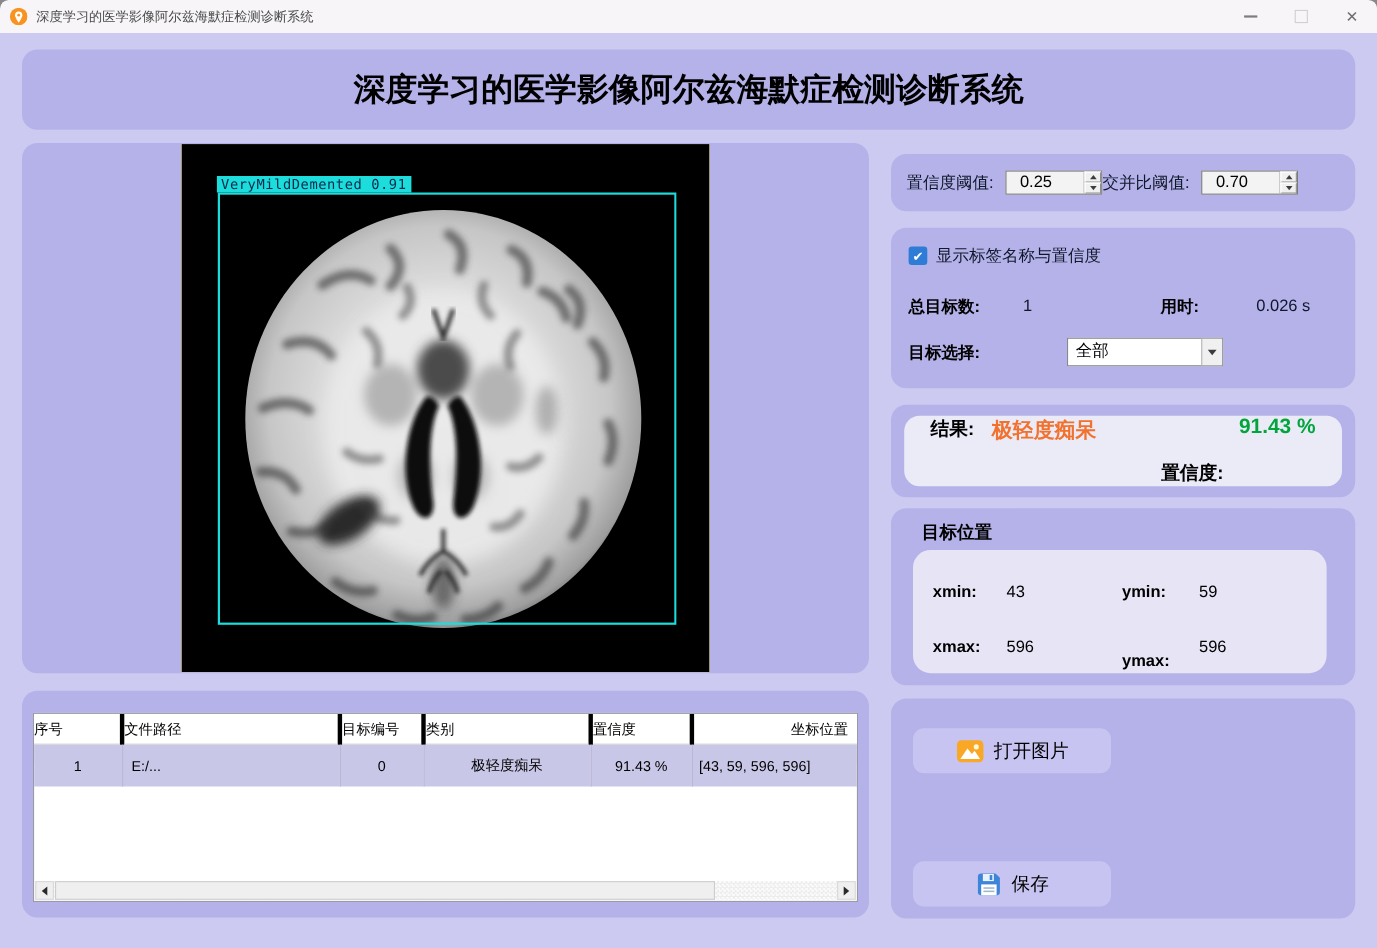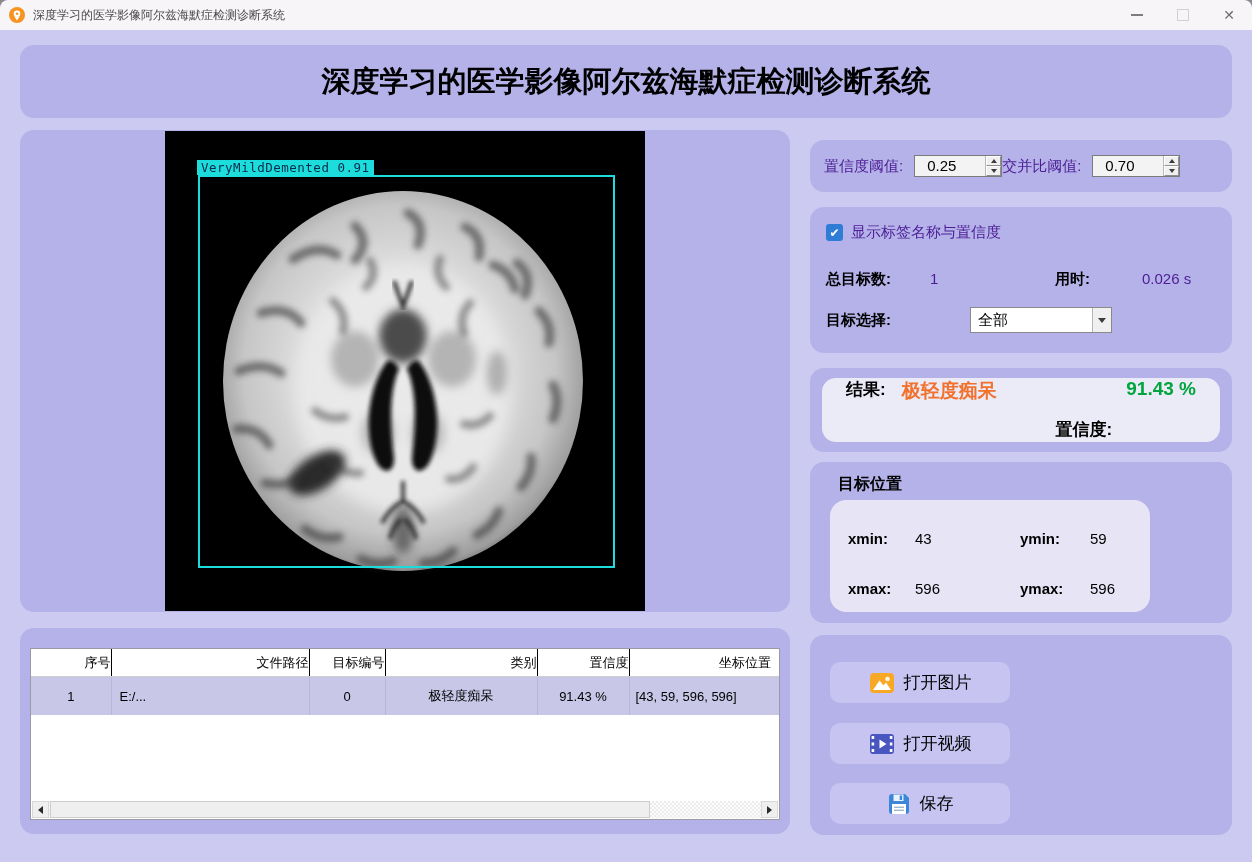--- a/index.html
+++ b/index.html
@@ -24,21 +24,21 @@
   .banner-title{font-size:29px;font-weight:700;color:#000;}
   
   .viewer-card{left:20px;top:130px;width:770px;height:482px;}
   .image-box{position:absolute;left:145px;top:1px;width:480px;height:480px;background:#fde047;}
   .bbox{position:absolute;left:33px;top:44px;width:413px;height:389px;border:2px solid #1cdcdc;}
   .bbox-label{position:absolute;left:32px;top:29px;height:15px;background:#1cdcdc;color:#0b2b4b;
     font-family:"DejaVu Sans Mono","Liberation Mono",monospace;font-size:12.5px;line-height:15px;
     padding:0 4px;letter-spacing:0.5px;white-space:nowrap;}
   
   .thresh-card{left:810px;top:140px;width:422px;height:52px;display:flex;align-items:center;padding:0;box-sizing:border-box;}
-  .lbl{font-size:15px;color:#4c1d95;}
+  .lbl{font-size:15px;color:#0f172a;}
   .lbl-b{font-size:15px;font-weight:700;color:#000;}
   .spin{display:flex;width:88px;height:22px;background:#f3f3f3;border:1px solid #7b7b7b;box-sizing:border-box;}
   .spin-val{flex:1;font-size:15px;line-height:20px;padding-left:12px;}
   .spin-btns{width:15px;display:flex;flex-direction:column;border-left:1px solid #b9b9b9;}
   .spin-btn{flex:1;background:#f0f0f0;border:1px solid #fff;border-right-color:#8f8f8f;border-bottom-color:#8f8f8f;
     display:flex;align-items:center;justify-content:center;box-sizing:border-box;}
   .tri-up{width:0;height:0;border-left:3.5px solid transparent;border-right:3.5px solid transparent;border-bottom:4px solid #3c3c3c;}
   .tri-down{width:0;height:0;border-left:3.5px solid transparent;border-right:3.5px solid transparent;border-top:4px solid #3c3c3c;}
   .detect-card{left:810px;top:207px;width:422px;height:146px;}
   .chk-row{position:absolute;left:16px;top:16px;display:flex;align-items:center;gap:8px;}
@@ -50,34 +50,34 @@
   .combo-btn .tri-down{border-left-width:4px;border-right-width:4px;border-top-width:5px;}
   .result-card{left:810px;top:368px;width:422px;height:84px;}
   .result-inner{position:absolute;left:12px;top:10px;width:398px;height:64px;background:#ebebf8;border-radius:14px;
     display:flex;padding:0 24px;box-sizing:border-box;}
   .result-lbl{font-size:17px;font-weight:700;}
   .result-val{font-size:19px;font-weight:700;color:#f2712c;margin-left:16px;}
   .result-conf-lbl{font-size:17px;font-weight:700;margin-left:auto;margin-top:40px;}
   .result-conf-val{font-size:19px;font-weight:700;color:#00a53c;margin-left:14px;}
   .pos-card{left:810px;top:462px;width:422px;height:161px;}
   .pos-title{position:absolute;left:28px;top:12px;font-size:16px;font-weight:700;}
-  .pos-inner{position:absolute;left:20px;top:38px;width:320px;height:112px;background:#e7e5f5;border-radius:16px;}
+  .pos-inner{position:absolute;left:20px;top:38px;width:376px;height:112px;background:#e7e5f5;border-radius:16px;}
   .pos-item{position:absolute;font-size:15px;}
   
   .btn-card{left:810px;top:635px;width:422px;height:200px;}
   .btn{position:absolute;width:180px;height:41px;background:#c7c4f1;border-radius:10px;
     display:flex;align-items:center;justify-content:center;gap:9px;font-size:17px;color:#000;}
   .btn svg{flex:0 0 auto;}
   
   .table-card{left:20px;top:628px;width:770px;height:206px;}
   .table-area{position:absolute;left:10px;top:20px;width:750px;height:172px;background:#fff;
     border:1px solid #9a9aa5;box-sizing:border-box;overflow:hidden;}
   table.det{border-collapse:collapse;width:748px;table-layout:fixed;font-size:13px;}
-  table.det th{font-weight:400;height:27px;border-right:1px solid #000000;border-bottom:1px solid #cfcfcf;
-    text-align:right;padding:0;background:#fff;}
+  table.det th{font-weight:400;height:27px;border-right:4px solid #000000;border-bottom:1px solid #cfcfcf;
+    text-align:left;padding:0;background:#fff;}
   table.det th.r{text-align:right;padding-right:8px;}
   table.det td{height:38px;border-right:1px solid #b9b7d6;text-align:center;background:#c9c7e7;padding:0;}
   table.det td.l{text-align:left;padding-left:8px;}
   table.det th:last-child,table.det td:last-child{border-right:none;}
   
   .hscroll{position:absolute;left:1px;right:1px;bottom:1px;height:17px;background:repeating-conic-gradient(#fbfbfb 0 25%,#eeedee 0 50%) 0 0/4px 4px;}
   .sb-btn{position:absolute;top:0;width:17px;height:17px;background:#f0efef;border:1px solid #d9d8d9;
     box-sizing:border-box;display:flex;align-items:center;justify-content:center;}
   .sb-left{left:0;}.sb-right{right:0;}
   .sb-thumb{position:absolute;left:18px;top:0;width:600px;height:17px;background:#f0eff0;
@@ -259,48 +259,33 @@
 
   <div class="card pos-card">
     <div class="pos-title">目标位置</div>
     <div class="pos-inner">
       <span class="pos-item lbl-b" style="left:18px;top:30px">xmin:</span>
       <span class="pos-item" style="left:85px;top:30px">43</span>
       <span class="pos-item lbl-b" style="left:190px;top:30px">ymin:</span>
       <span class="pos-item" style="left:260px;top:30px">59</span>
       <span class="pos-item lbl-b" style="left:18px;top:80px">xmax:</span>
       <span class="pos-item" style="left:85px;top:80px">596</span>
-      <span class="pos-item lbl-b" style="left:190px;top:80px">ymax:</span>
+      <span class="pos-item lbl-b" style="left:190px;top:92px">ymax:</span>
       <span class="pos-item" style="left:260px;top:80px">596</span>
     </div>
   </div>
 
   <div class="card btn-card">
     <div class="btn" style="left:20px;top:27px">
       <svg width="26" height="24" viewBox="0 0 26 24">
         <rect x="1" y="2" width="24" height="20" rx="4" fill="#f9a825"></rect>
         <circle cx="18.5" cy="8" r="2.3" fill="#fff8dc"></circle>
         <path d="M4 19 L10.5 9.5 L14.5 14.5 L17 11.5 L22 19 Z" fill="#ffffff"></path>
       </svg>
       <span>打开图片</span>
-    </div>
-    <div class="btn" style="left:20px;top:88px">
-      <svg width="26" height="24" viewBox="0 0 26 24">
-        <rect x="1" y="2" width="24" height="20" rx="3" fill="#4a56c0"></rect>
-        <g fill="#ffffff">
-          <rect x="2.6" y="4" width="2.6" height="3"></rect>
-            <rect x="2.6" y="10.5" width="2.6" height="3"></rect>
-            <rect x="2.6" y="17" width="2.6" height="3"></rect>
-          <rect x="20.8" y="4" width="2.6" height="3"></rect>
-            <rect x="20.8" y="10.5" width="2.6" height="3"></rect>
-            <rect x="20.8" y="17" width="2.6" height="3"></rect>
-          <path d="M10.5 7.5 L17.5 12 L10.5 16.5 Z"></path>
-        </g>
-      </svg>
-      <span>打开视频</span>
     </div>
     <div class="btn" style="left:20px;top:148px">
       <svg width="24" height="24" viewBox="0 0 24 24">
         <path d="M2 5 q0-3 3-3 h13 l4 4 v13 q0 3-3 3 H5 q-3 0-3-3 Z" fill="#3d85d8"></path>
         <rect x="6.5" y="2.5" width="10" height="6.5" fill="#eaf2fc"></rect>
         <rect x="12.7" y="3.5" width="2.4" height="4.5" fill="#3d85d8"></rect>
         <rect x="5" y="12" width="14" height="10" fill="#ffffff"></rect>
         <rect x="7" y="14.6" width="10" height="1.4" fill="#9fb6cc"></rect>
         <rect x="7" y="17.6" width="10" height="1.4" fill="#9fb6cc"></rect>
       </svg>

